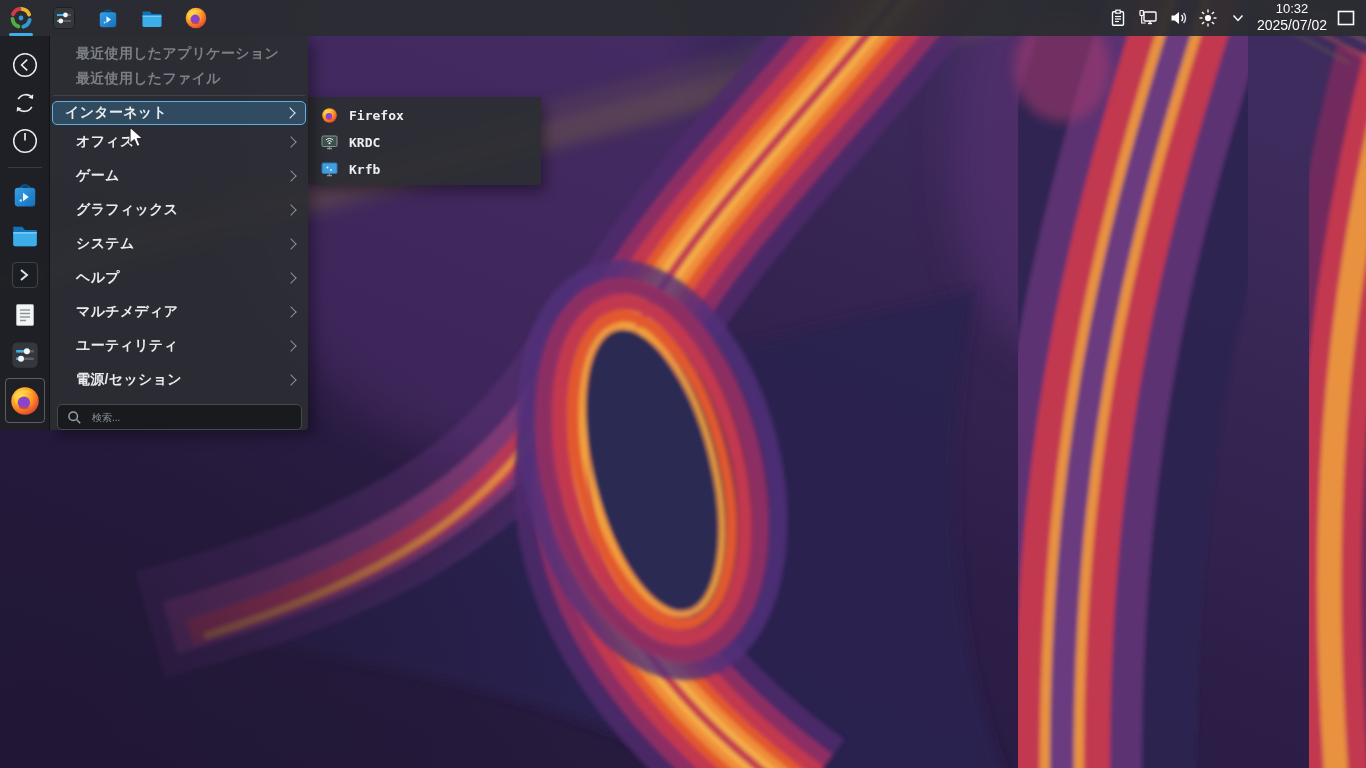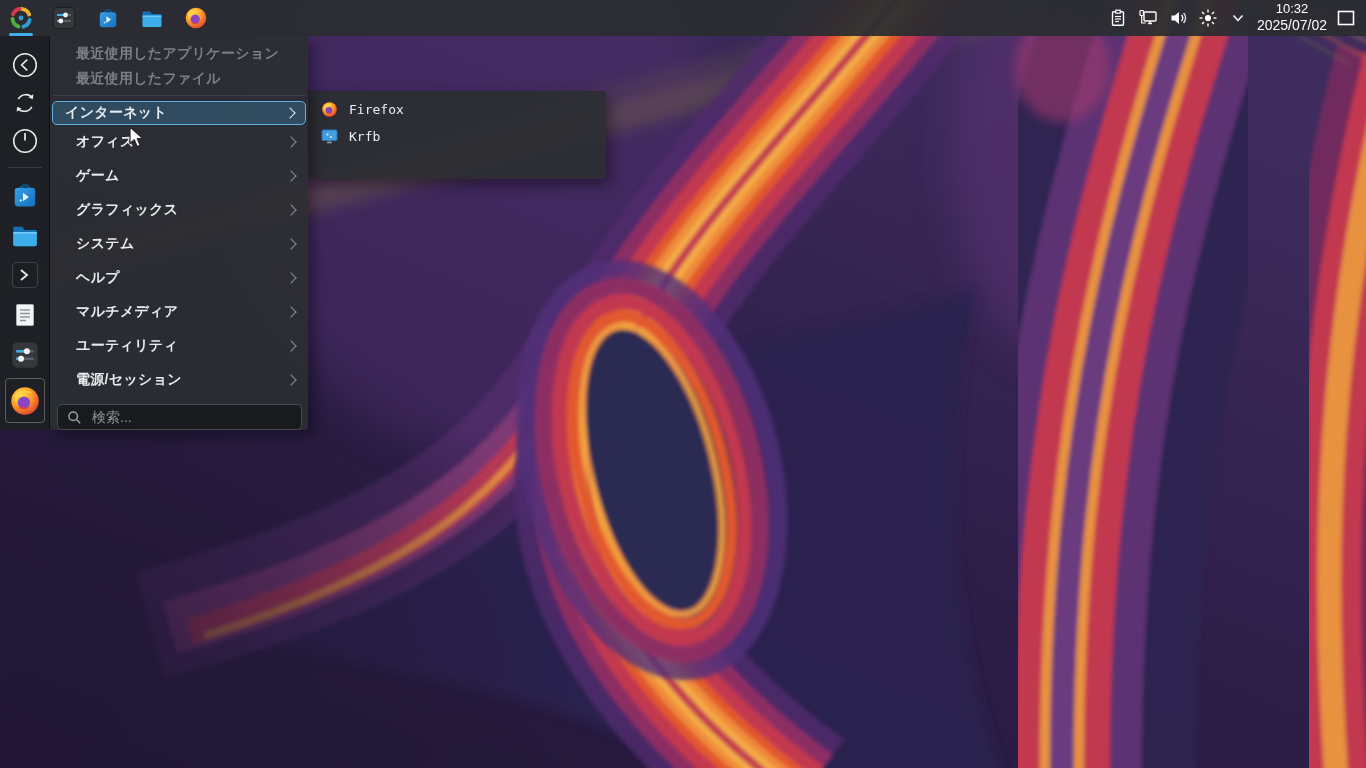--- a/index.html
+++ b/index.html
@@ -42,27 +42,27 @@
   .cat-row{height:40px;}
   .menu-divider{height:1px;background:rgba(255,255,255,.10);margin:4px 3px 5px;}
   .chev{margin-left:auto;width:8px;height:8px;border-top:1.6px solid #8a9094;
     border-right:1.6px solid #8a9094;transform:rotate(45deg);}
   .menu-row.active{margin:0 2px;height:28px;padding:0 11px 0 12px;
     border:1px solid #5fb0e2;background:rgba(61,174,233,.24);border-radius:5px;}
   .menu-row.active .chev{border-color:#d9ecf8;}
   .search{margin:7px 6px 0 7px;height:30px;border:1px solid #464a4f;border-radius:5px;
     background:rgba(18,20,22,.72);display:flex;align-items:center;gap:8px;padding:0 9px;}
   .search input{flex:1;background:transparent;border:none;outline:none;color:#fef9c3;
-    font-size:14px;font-family:inherit;}
+    font-size:10px;font-family:inherit;}
   .search input::placeholder{color:#8e9398;}
 
   
-  .submenu{position:absolute;left:308px;top:91px;width:298px;height:88px;z-index:8;
+  .submenu{position:absolute;left:308px;top:97px;width:233px;height:88px;z-index:8;
     background:rgba(43,46,50,.92);border-radius:0 0 4px 4px;padding-top:5px;
-    box-shadow:4px 6px 14px rgba(0,0,0,.4);}
+    box-shadow:4px 6px 14px rgba(0,0,0,.4);font-weight:bold;}
   .sub-row{height:27px;display:flex;align-items:center;gap:11px;padding:0 13px;
     font-family:"DejaVu Sans Mono","Liberation Mono",monospace;font-size:13px;color:#eceff1;}
 
   .cursor{position:absolute;left:129px;top:126px;z-index:20;pointer-events:none;}
   .hidden-defs{position:absolute;width:0;height:0;overflow:hidden;}
 </style>
 </head>
 <body>
 
 <div class="screen">
@@ -406,20 +406,31 @@
 
   <div class="submenu">
     <div class="sub-row">
       <svg width="17" height="17">
           <use href="#sym-firefox"></use>
         </svg>
       <span>Firefox</span>
     </div>
     <div class="sub-row">
       <svg width="17" height="17" viewBox="0 0 17 17">
+        <rect x="1" y="2" width="15" height="10.5" rx="1.2" fill="#3c5148" stroke="#8b969b" stroke-width="1"></rect>
+        <circle cx="8.5" cy="9.3" r="1" fill="#eef2f3"></circle>
+        <path d="M6.3 7.6 a3.1 3.1 0 0 1 4.4 0" fill="none" stroke="#eef2f3" stroke-width="1"></path>
+        <path d="M4.8 6 a5.3 5.3 0 0 1 7.4 0" fill="none" stroke="#eef2f3" stroke-width="1"></path>
+        <line x1="6" y1="14.6" x2="11" y2="14.6" stroke="#8b969b" stroke-width="1.4"></line>
+        <line x1="8.5" y1="12.5" x2="8.5" y2="14.6" stroke="#8b969b" stroke-width="1.4"></line>
+      </svg>
+      <span>KRDC</span>
+    </div>
+    <div class="sub-row">
+      <svg width="17" height="17" viewBox="0 0 17 17">
         <rect x="1" y="2" width="15" height="10.5" rx="1.2" fill="#42a0e0" stroke="#2b7bb4" stroke-width="1"></rect>
         <circle cx="6.5" cy="6.5" r="1" fill="#eaf5fc"></circle>
         <circle cx="10" cy="9" r=".9" fill="#eaf5fc"></circle>
         <line x1="6" y1="14.6" x2="11" y2="14.6" stroke="#8b969b" stroke-width="1.4"></line>
         <line x1="8.5" y1="12.5" x2="8.5" y2="14.6" stroke="#8b969b" stroke-width="1.4"></line>
       </svg>
       <span>Krfb</span>
     </div>
   </div>
 

